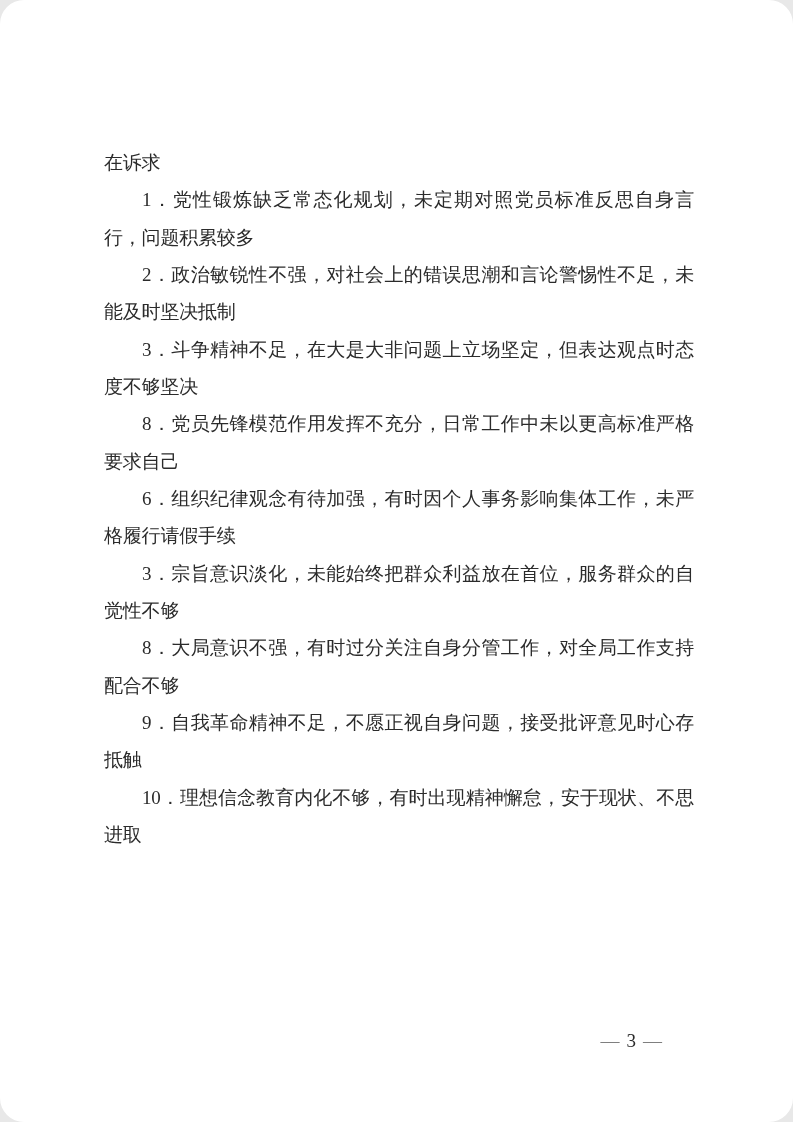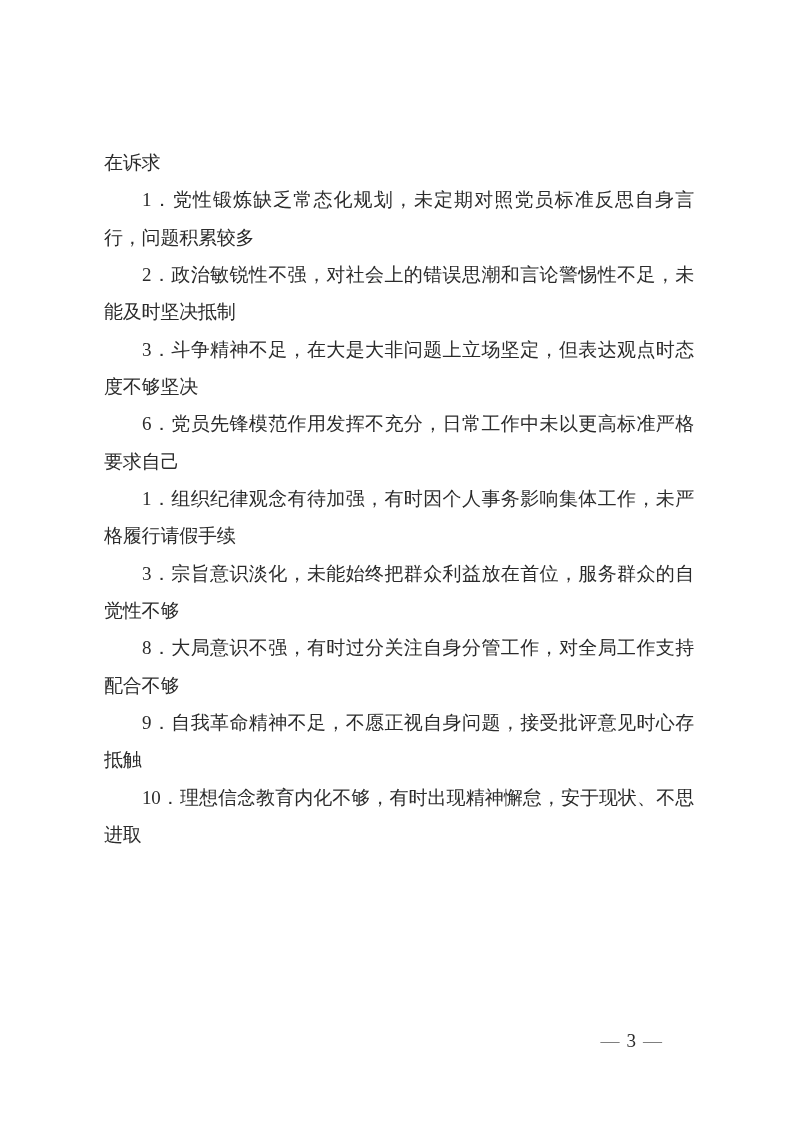--- a/index.html
+++ b/index.html
@@ -4,20 +4,21 @@
 <style>
   html,body{margin:0;padding:0;background:#e8e8e8;}
   .page{
     position:relative;
     width:793px;height:1122px;
     margin:0 auto;
     background:#ffffff;
     font-family:"Liberation Serif","DejaVu Serif",serif;
     color:#2b2b2b;
     overflow:hidden;
+    border-radius:24px;
   }
   .content{
     position:absolute;
     left:104px;top:144px;width:590px;
     font-size:19px;
     line-height:37.33px;
     text-align:justify;
     letter-spacing:-0.2px;
   }
   .para{margin:0;text-indent:2em;}
@@ -35,22 +36,22 @@
 </style>
 </head>
 <body>
 
 <div class="page">
   <div class="content" id="content">
       <p class="para no-indent">在诉求</p>
       <p class="para">1．党性锻炼缺乏常态化规划，未定期对照党员标准反思自身言行，问题积累较多</p>
       <p class="para">2．政治敏锐性不强，对社会上的错误思潮和言论警惕性不足，未能及时坚决抵制</p>
       <p class="para">3．斗争精神不足，在大是大非问题上立场坚定，但表达观点时态度不够坚决</p>
-      <p class="para">6．党员先锋模范作用发挥不充分，日常工作中未以更高标准严格要求自己</p>
-      <p class="para">1．组织纪律观念有待加强，有时因个人事务影响集体工作，未严格履行请假手续</p>
+      <p class="para">8．党员先锋模范作用发挥不充分，日常工作中未以更高标准严格要求自己</p>
+      <p class="para">6．组织纪律观念有待加强，有时因个人事务影响集体工作，未严格履行请假手续</p>
       <p class="para">3．宗旨意识淡化，未能始终把群众利益放在首位，服务群众的自觉性不够</p>
       <p class="para">8．大局意识不强，有时过分关注自身分管工作，对全局工作支持配合不够</p>
       <p class="para">9．自我革命精神不足，不愿正视自身问题，接受批评意见时心存抵触</p>
       <p class="para">10．理想信念教育内化不够，有时出现精神懈怠，安于现状、不思进取</p>
     </div>
   <div class="footer">
     <span class="dash">—</span><span class="num">3</span><span class="dash">—</span>
   </div>
 </div>
 

